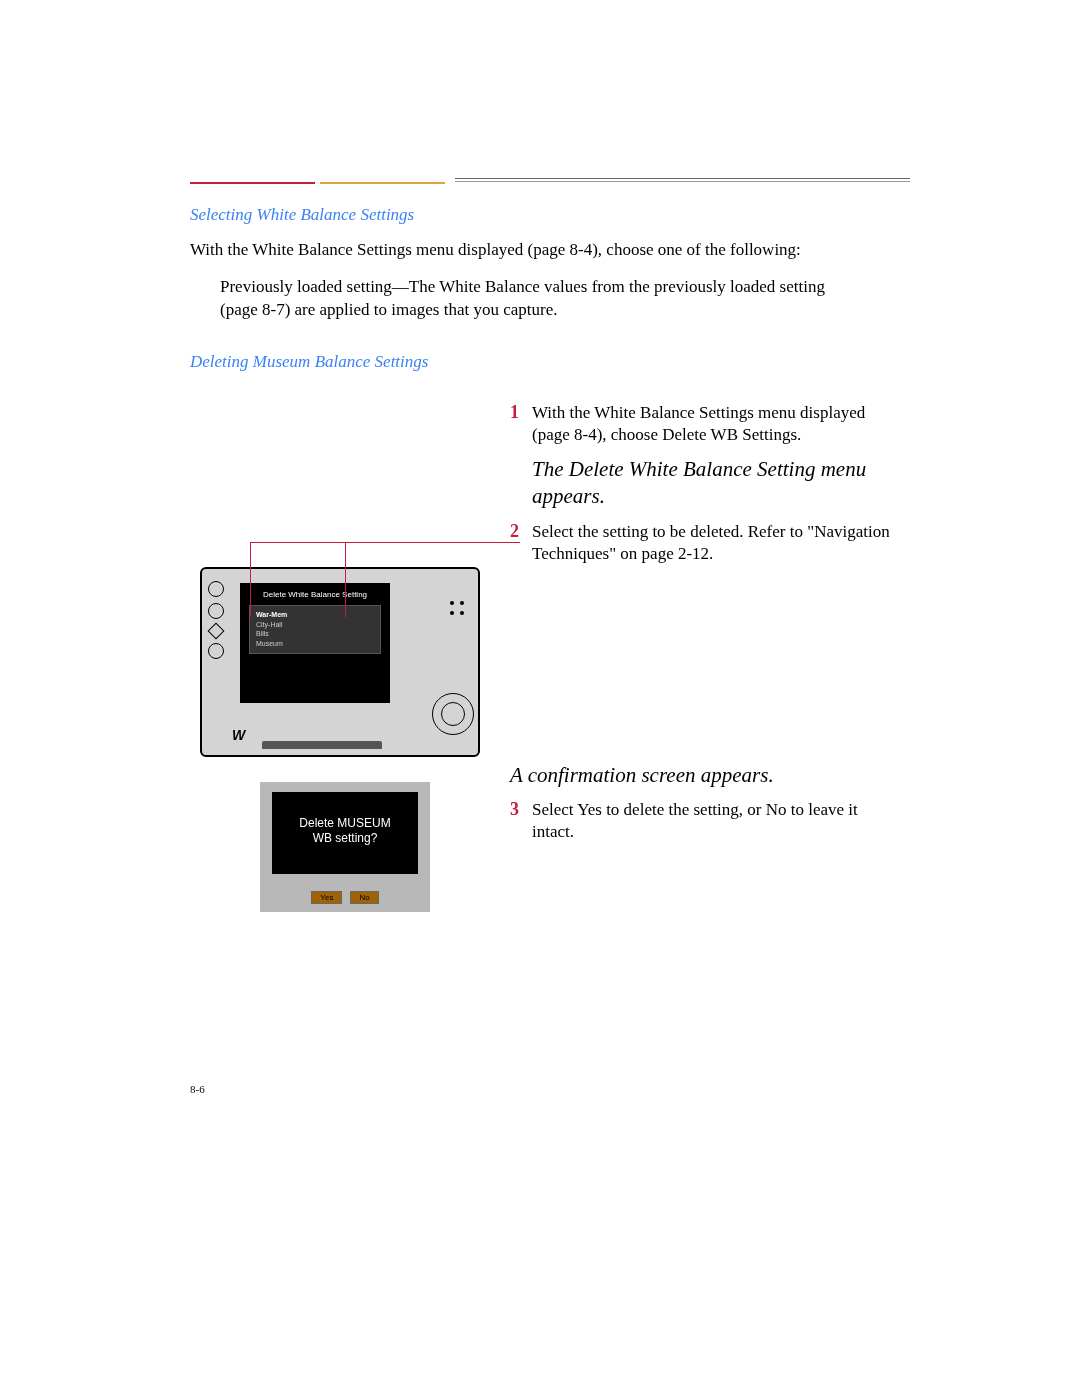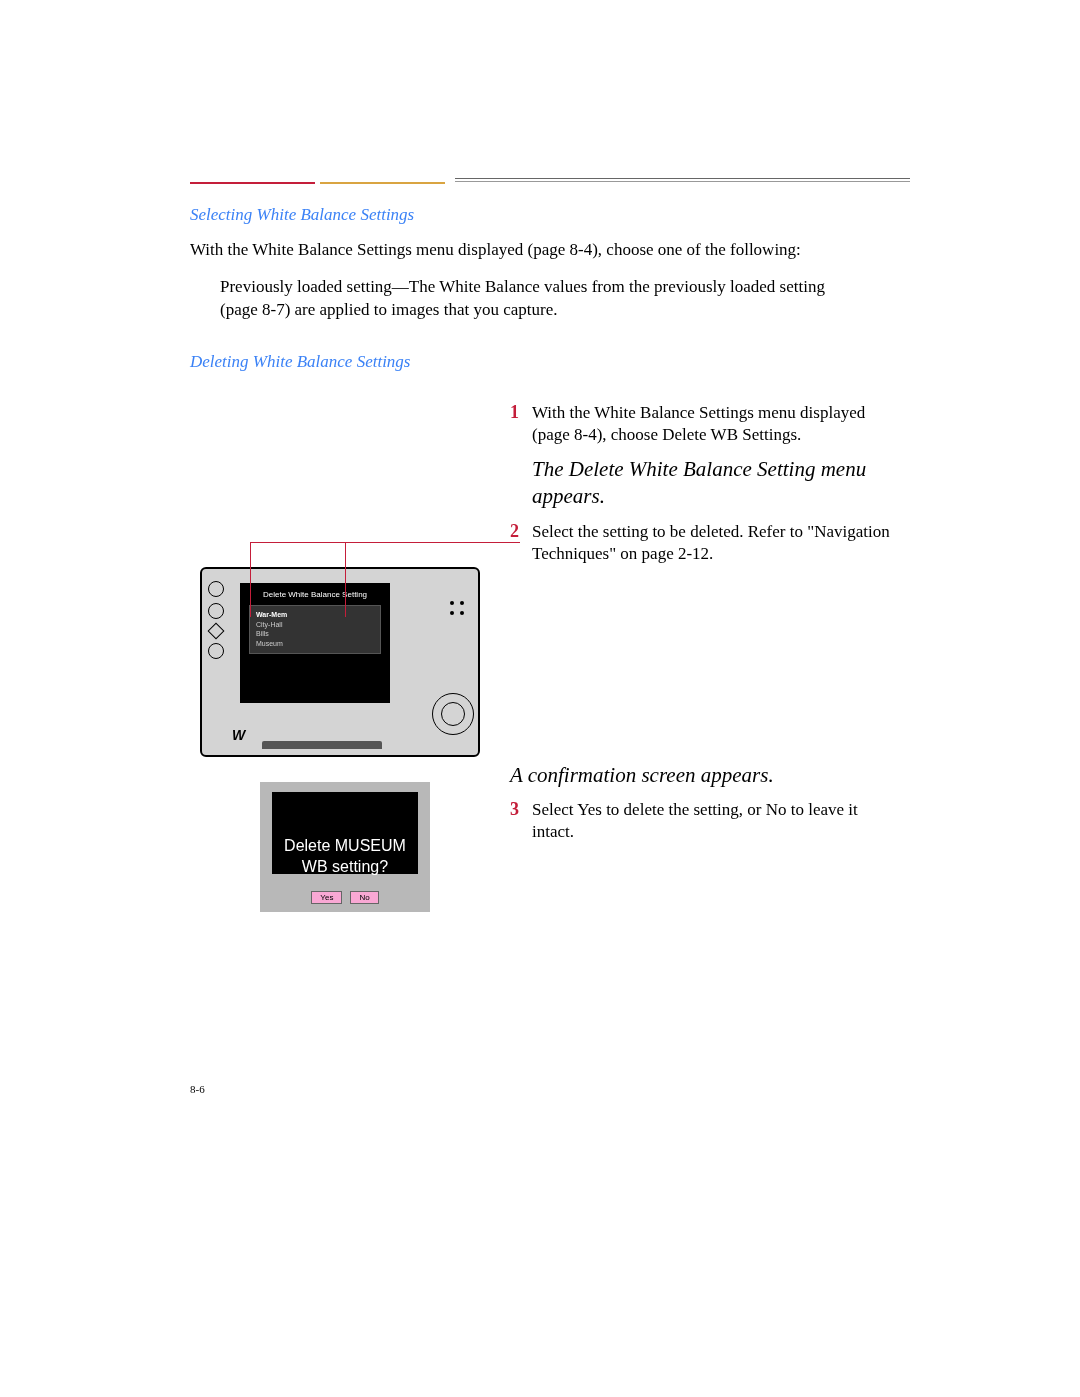--- a/index.html
+++ b/index.html
@@ -237,37 +237,36 @@
   .f2-inner {
     position: absolute;
     left: 12px;
     top: 10px;
     width: 146px;
     height: 82px;
     background: #000;
   }
   .f2-text {
     color: #fff;
-    font-size: 16px;
+    font-size: 12px;
     text-align: center;
     padding-top: 24px;
     font-family: Arial, sans-serif;
     line-height: 1.3;
-    margin-top: 20px;
   }
   .f2-btns {
     position: absolute;
     bottom: 8px;
     left: 0;
     width: 100%;
     text-align: center;
   }
   .f2-btn {
     display: inline-block;
-    background: #f9a8d4;
+    background: #a16207;
     border: 1px solid #666;
     font-size: 8px;
     padding: 1px 8px;
     margin: 0 2px;
     font-family: Arial, sans-serif;
   }
   .page-num {
     position: absolute;
     left: 190px;
     top: 1083px;
@@ -284,21 +283,21 @@
 
 <div class="page">
 
   <div class="heading-red">Selecting White Balance Settings</div>
 
   <div class="body-text">With the White Balance Settings menu displayed (page 8-4), choose one of the following:</div>
 
 
   <div class="body-text indent">Previously loaded setting—The White Balance values from the previously loaded setting (page 8-7) are applied to images that you capture.</div>
 
-  <div class="heading-red">Deleting White Balance Settings</div>
+  <div class="heading-red">Deleting Museum Balance Settings</div>
 
 
   <div class="steps-area">
 
     <div class="step-col" style="top:0;">
       <div class="step">
         <div class="step-num">1</div>
         <div class="step-text">With the White Balance Settings menu displayed (page 8-4), choose Delete WB Settings.</div>
       </div>
       <div class="step-italic">The Delete White Balance Setting menu appears.</div>

